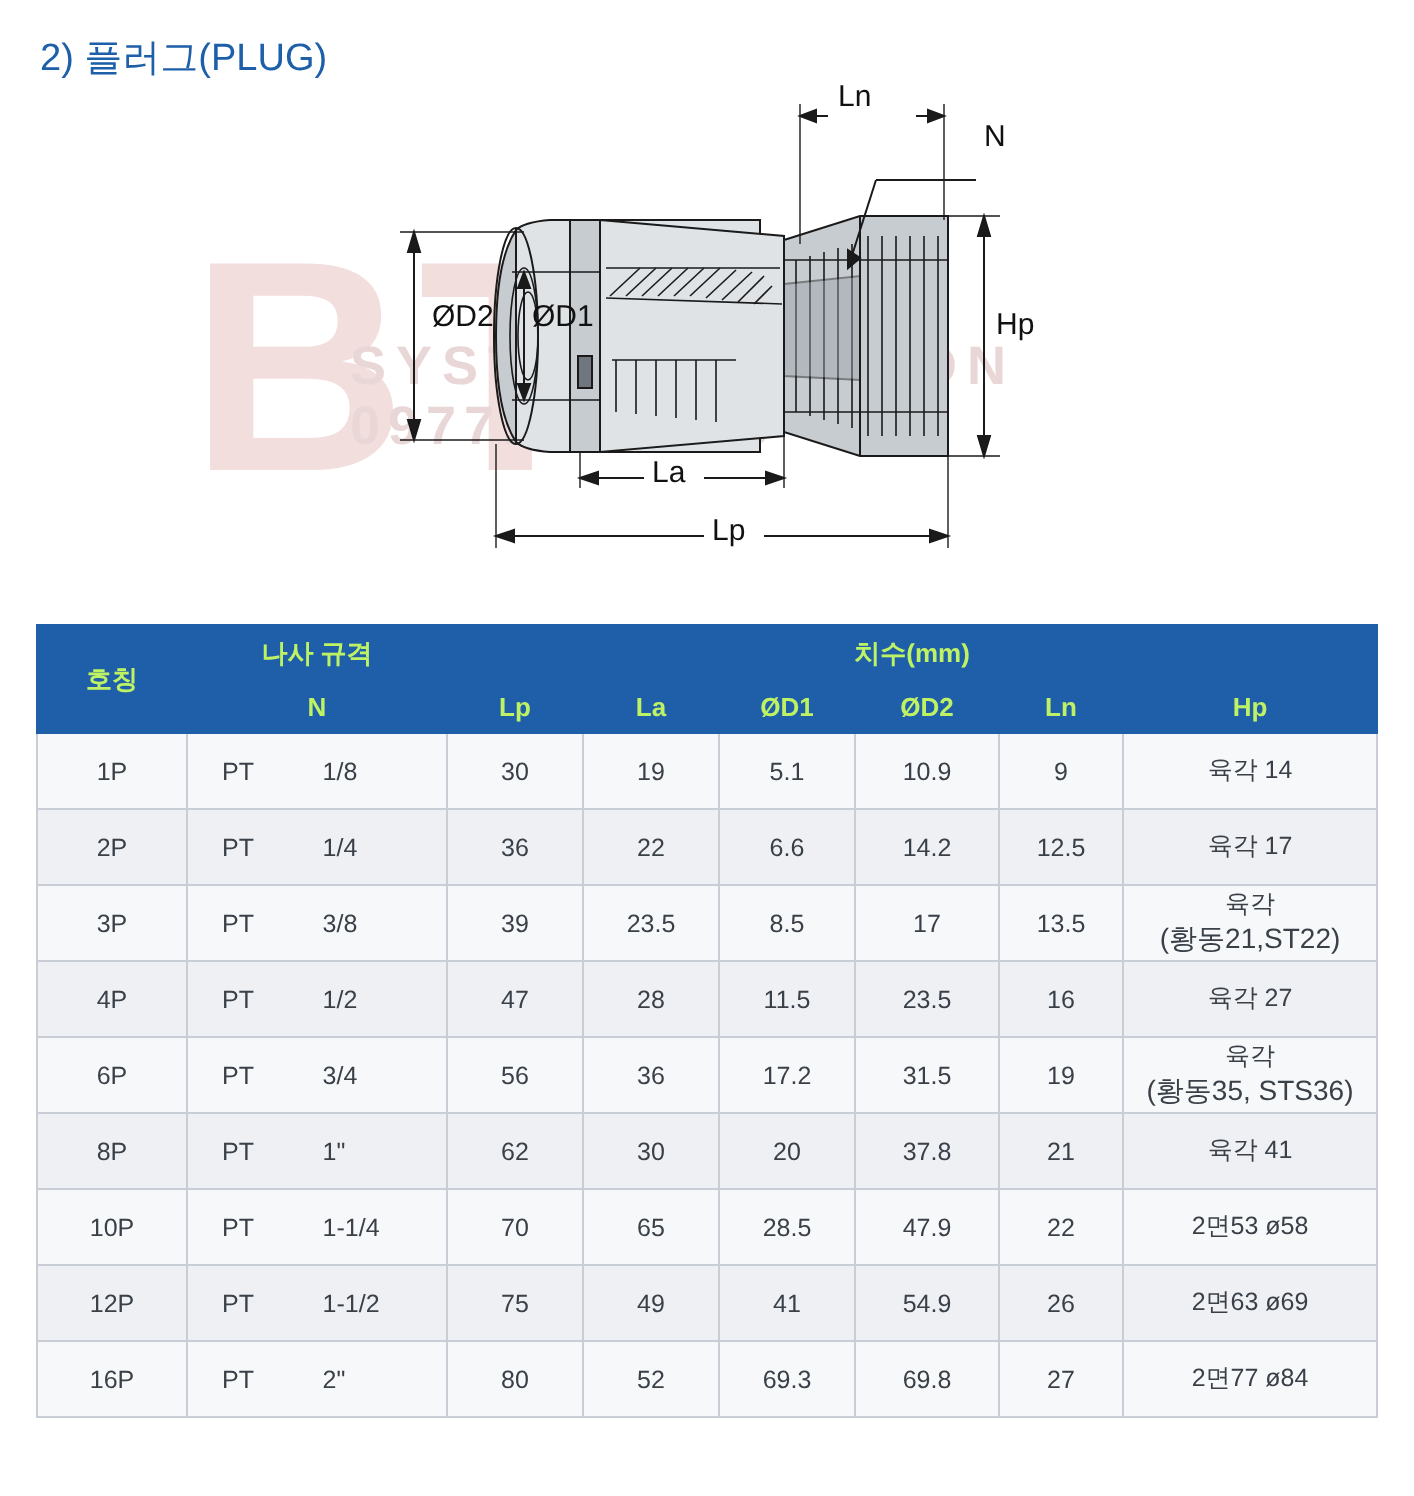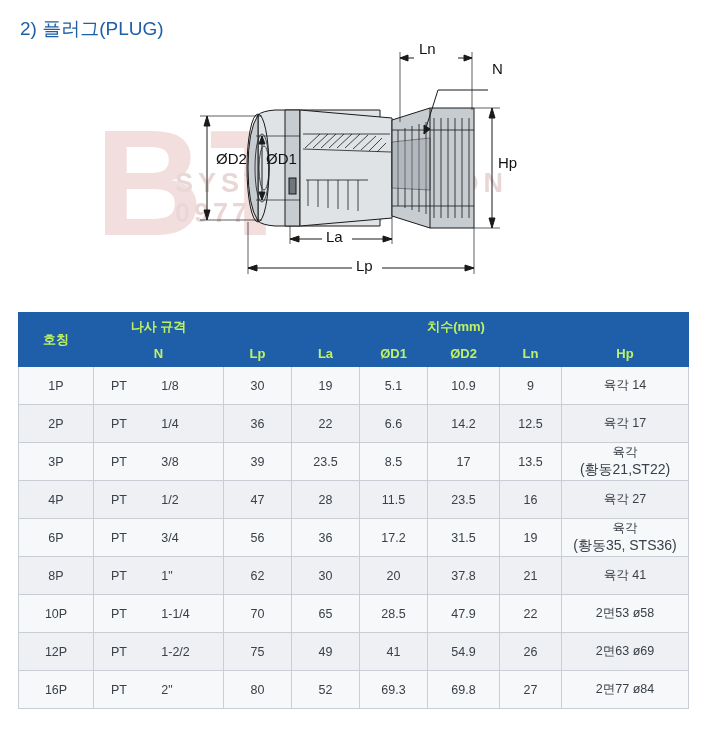--- a/index.html
+++ b/index.html
@@ -437,21 +437,21 @@
           <td class="tall">
             <div>2면53 ø58</div>
             <div class="sub2"></div>
           </td>
         </tr>
         <tr>
           <td>12P</td>
           <td>
             <div class="thread-cell">
               <span class="thread-pt">PT</span>
-              <span class="thread-sz">1-2/2</span>
+              <span class="thread-sz">1-1/2</span>
             </div>
           </td>
           <td>75</td>
           <td>49</td>
           <td>41</td>
           <td>54.9</td>
           <td>26</td>
           <td class="tall">
             <div>2면63 ø69</div>
             <div class="sub2"></div>

